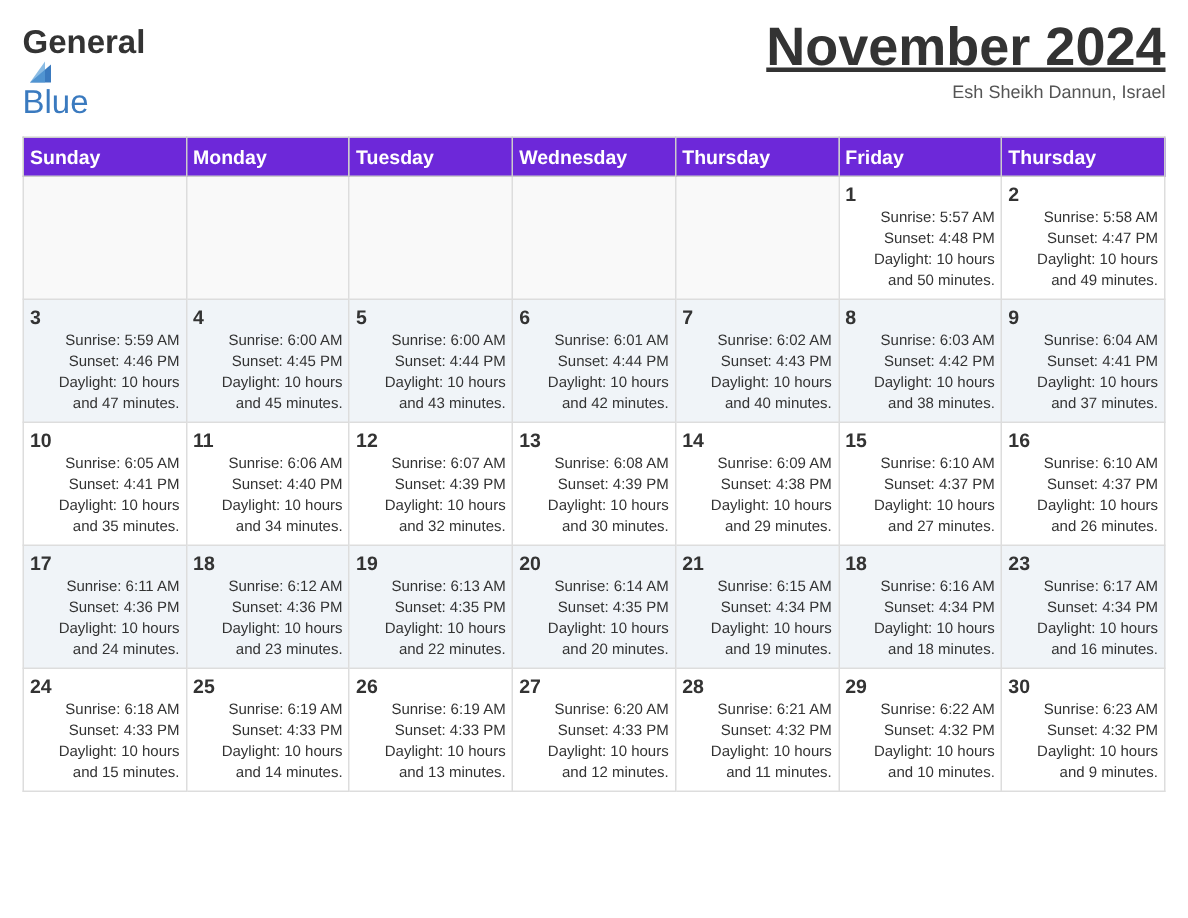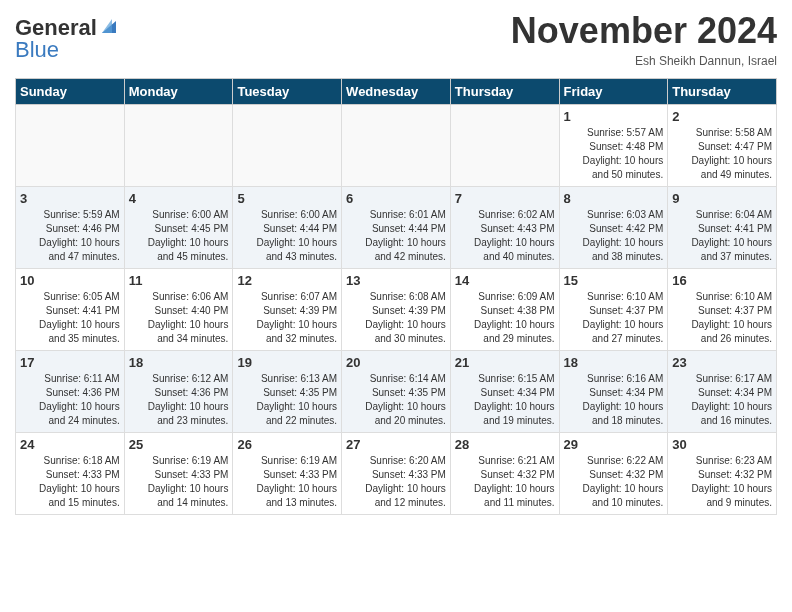--- a/index.html
+++ b/index.html
@@ -22,33 +22,34 @@
       align-items: flex-start;
       margin-top: 5px;
     }
     .title-area {
       text-align: right;
     }
     .month-title {
       font-size: 36px;
       font-weight: bold;
       color: #333;
+      text-decoration: underline;
     }
     .location {
       font-size: 12px;
       color: #555;
       margin-top: 2px;
     }
     .calendar {
       width: 100%;
       border-collapse: collapse;
       table-layout: fixed;
     }
     .calendar th {
-      background-color: #0c4a6e;
+      background-color: #6d28d9;
       color: #fff;
       padding: 5px 4px;
       font-size: 13px;
       font-weight: bold;
       text-align: left;
       border: 1px solid #ccc;
     }
     .calendar td {
       vertical-align: top;
       padding: 4px;
@@ -72,21 +73,22 @@
       margin-bottom: 2px;
     }
     .day-info {
       font-size: 10px;
       color: #333;
       line-height: 1.4;
       text-align: right;
     }
     .logo-wrapper {
       display: flex;
-      align-items: center;
+      align-items: flex-start;
+      flex-direction: column;
     }
   </style>
 </head>
 <body>
 
 <div class="header">
   <div class="logo">
     <div class="logo-wrapper">
       <span style="font-size:22px;font-weight:bold;color:#333;">General</span>
       <svg width="22" height="22" viewBox="0 0 22 22" style="margin-left:1px;margin-top:-4px;">

